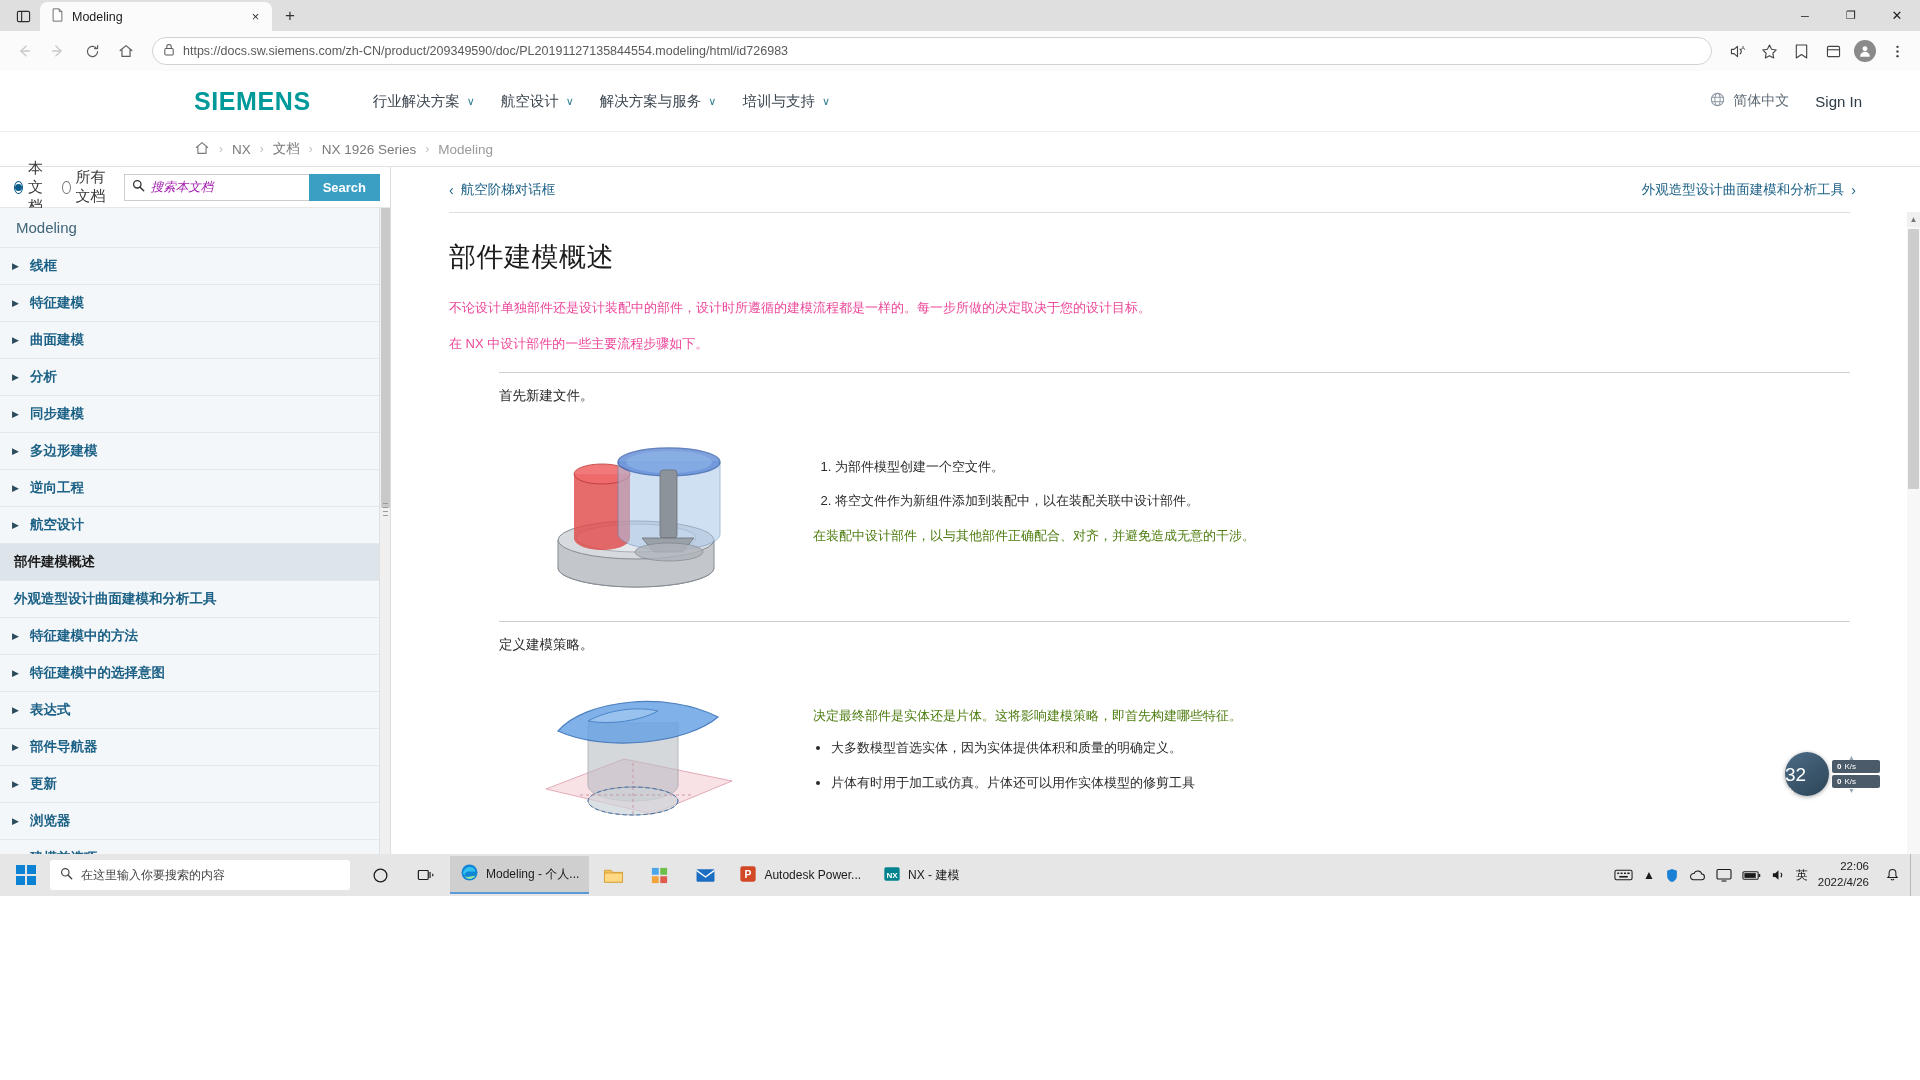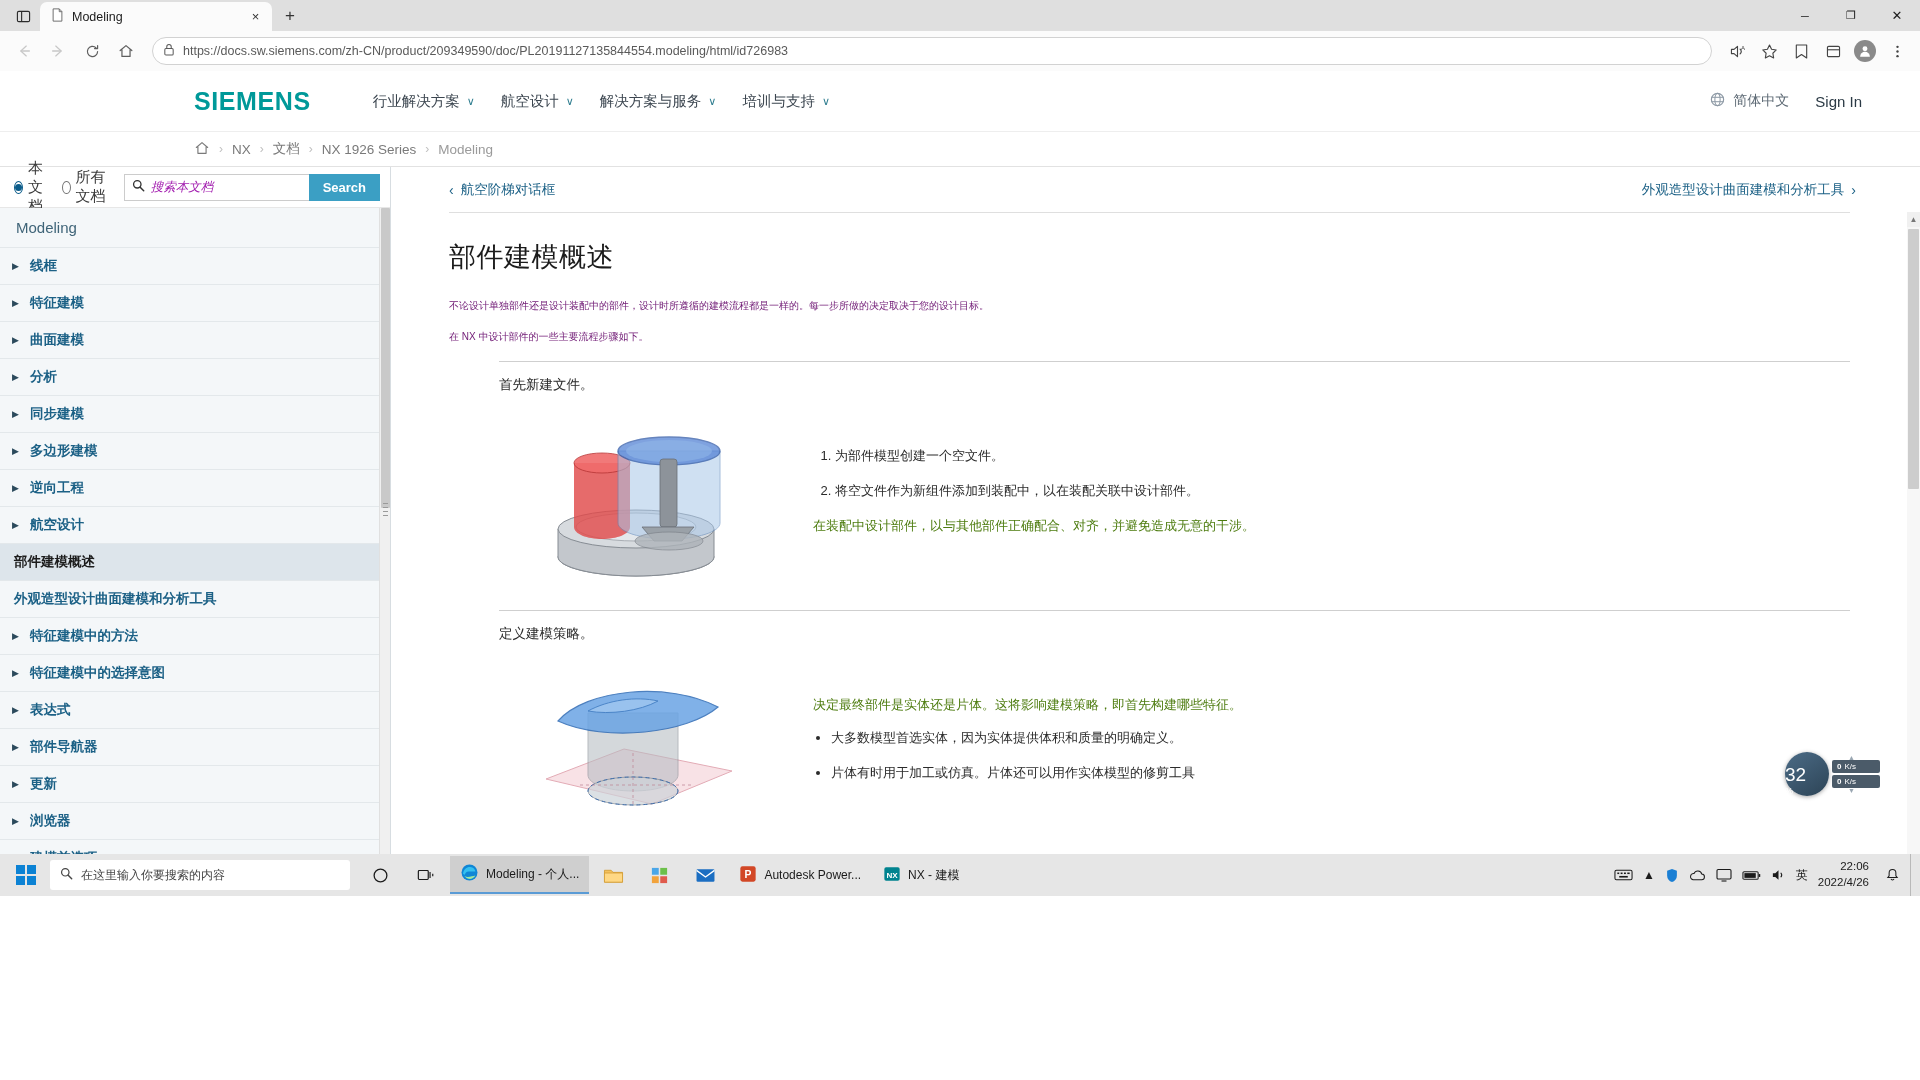--- a/index.html
+++ b/index.html
@@ -132,21 +132,21 @@
   
   .main-col { flex: 1; min-width: 0; display: flex; flex-direction: column;
               background: #fff; position: relative; }
   .topic-nav { display: flex; align-items: center; justify-content: space-between;
                padding: 14px 64px 13px 58px; font-size: 13.5px; }
   .topic-nav a { color: #1c6186; text-decoration: none; display: flex; align-items: center; gap: 7px; }
   .topic-nav .chev { color: #1c6186; font-size: 14px; }
   .content-scroll { flex: 1; overflow: hidden; padding: 0 70px 0 58px; position: relative; }
   .content-inner { border-top: 1px solid #dfdfdf; padding-top: 26px; }
   h1.topic-title { font-size: 27px; font-weight: normal; color: #1b1b1b; margin-bottom: 22px; letter-spacing: .5px; }
-  p.body-text { font-size: 10px; color: #701a75; line-height: 1.75; margin-bottom: 13px; }
+  p.body-text { font-size: 13px; color: #ec4899; line-height: 1.75; margin-bottom: 13px; }
 
   .step-block { border-top: 1px solid #cfcfcf; margin-top: 16px; padding-top: 14px; margin-left: 50px; }
   .step-caption { font-size: 13.5px; color: #2b2b2b; margin-bottom: 10px; }
   .step-body { display: flex; align-items: flex-start; gap: 34px; }
   .step-figure { flex: 0 0 280px; height: 190px; display: flex; align-items: center; justify-content: center; }
   .step-notes { flex: 1; padding-top: 42px; }
   .step-notes ol { margin-left: 22px; }
   .step-notes ol li, .step-notes ul li { font-size: 13px; color: #2b2b2b; line-height: 1.6; margin-bottom: 14px; }
   .step-notes ul { margin-left: 18px; margin-top: 12px; }
   .step-notes ul li { list-style: disc; margin-bottom: 14px; }

